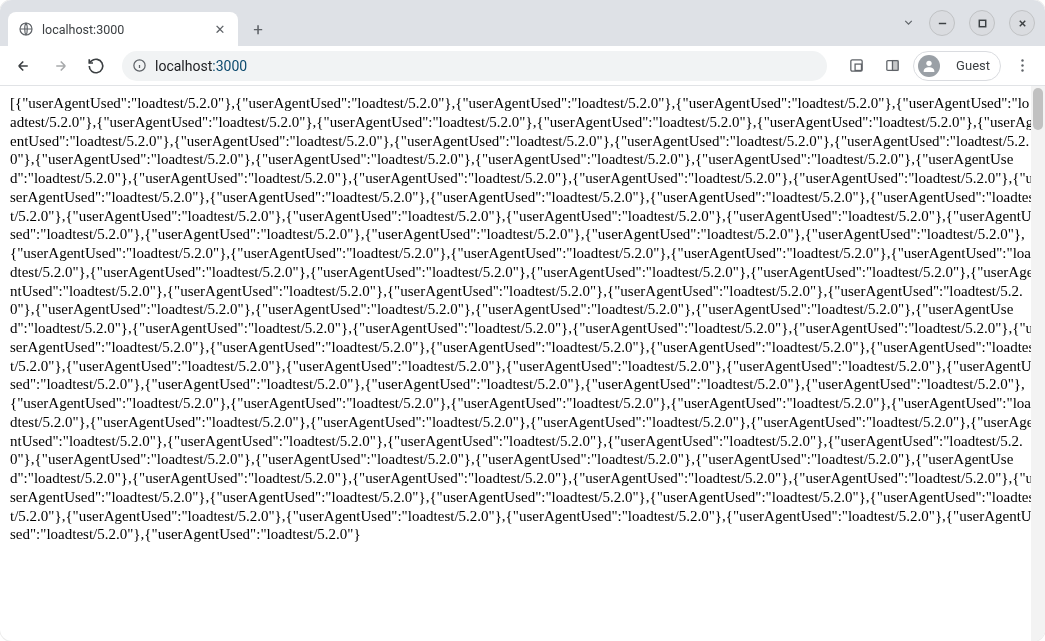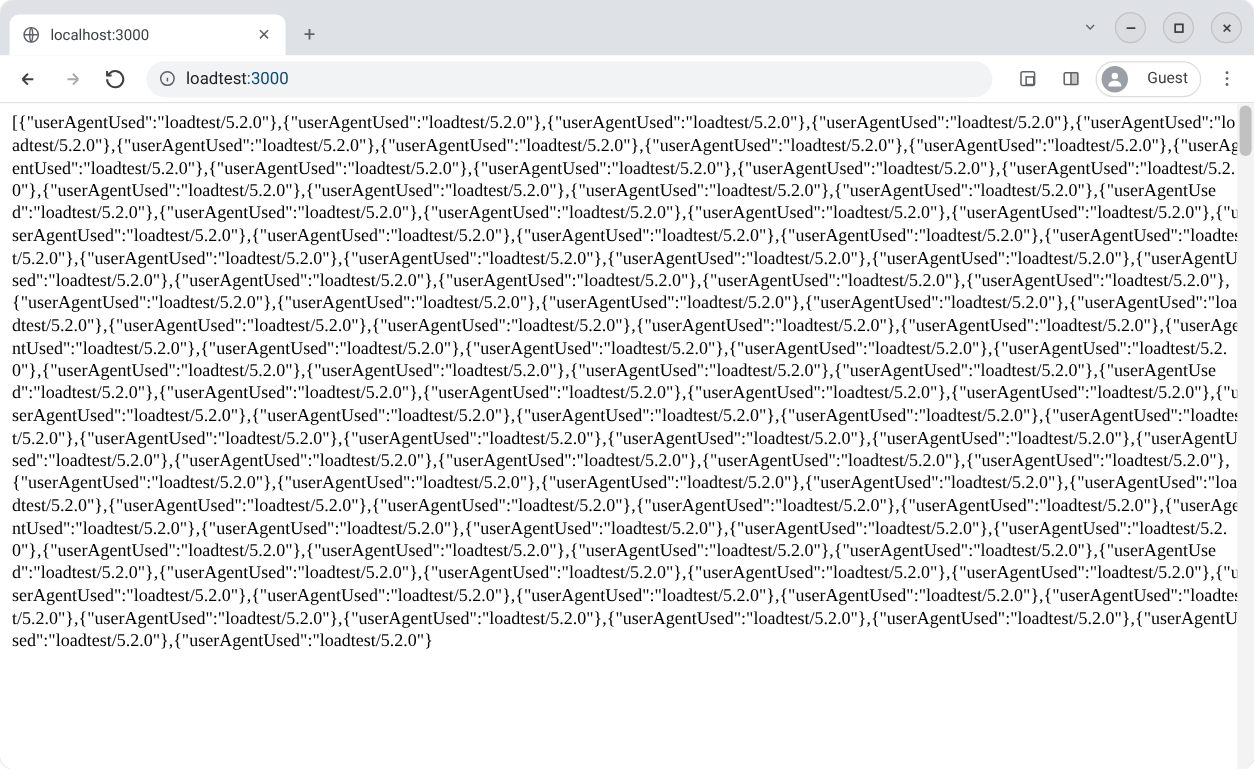--- a/index.html
+++ b/index.html
@@ -280,21 +280,21 @@
     </div>
     <div class="addressbar">
       <span class="addr-icon">
         <svg viewBox="0 0 24 24" fill="none" stroke="currentColor" stroke-width="2">
             <circle cx="12" cy="12" r="9"></circle>
             <line x1="12" y1="8" x2="12" y2="8"></line>
             <line x1="12" y1="11" x2="12" y2="16"></line>
           </svg>
       </span>
       <span class="addr-text">
-        <span>loadtest</span><span class="dim">:3000</span>
+        <span>localhost</span><span class="dim">:3000</span>
       </span>
     </div>
     <div class="right-controls">
       <div class="rc-btn">
         <svg viewBox="0 0 24 24" fill="none" stroke="currentColor" stroke-width="1.8">
           <rect x="4" y="4" width="16" height="16" rx="2"></rect>
           <rect x="10" y="10" width="9" height="9" fill="#fff" stroke="currentColor"></rect>
         </svg>
       </div>
       <div class="rc-btn">

